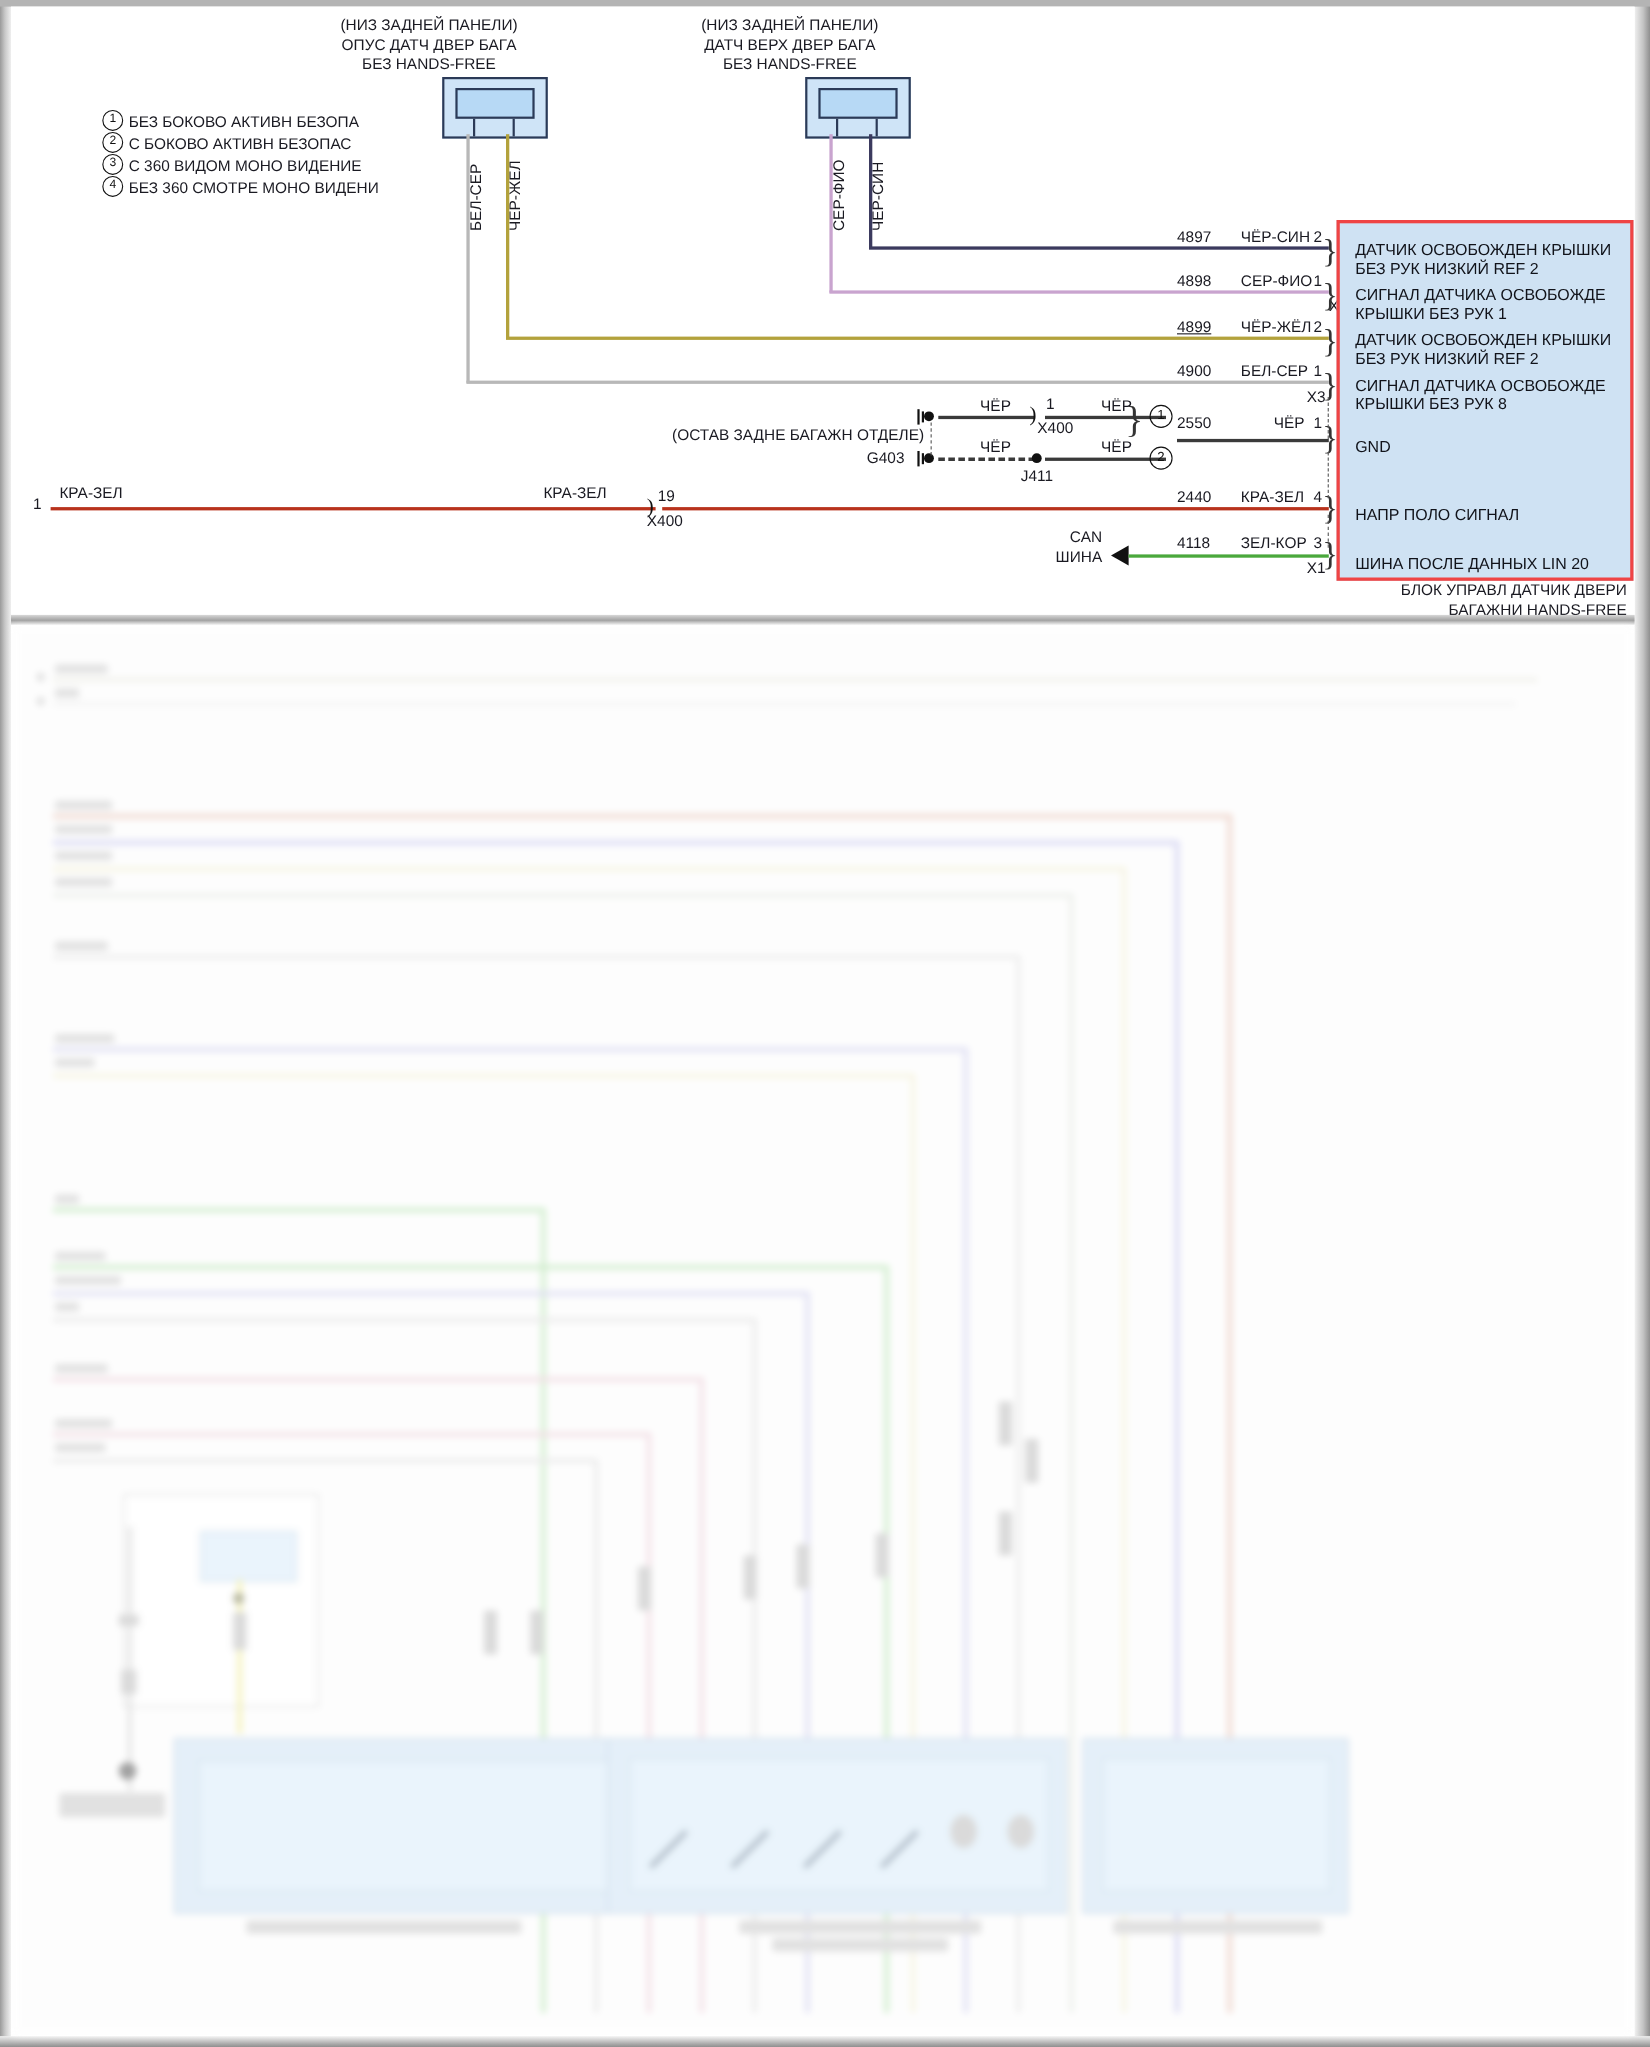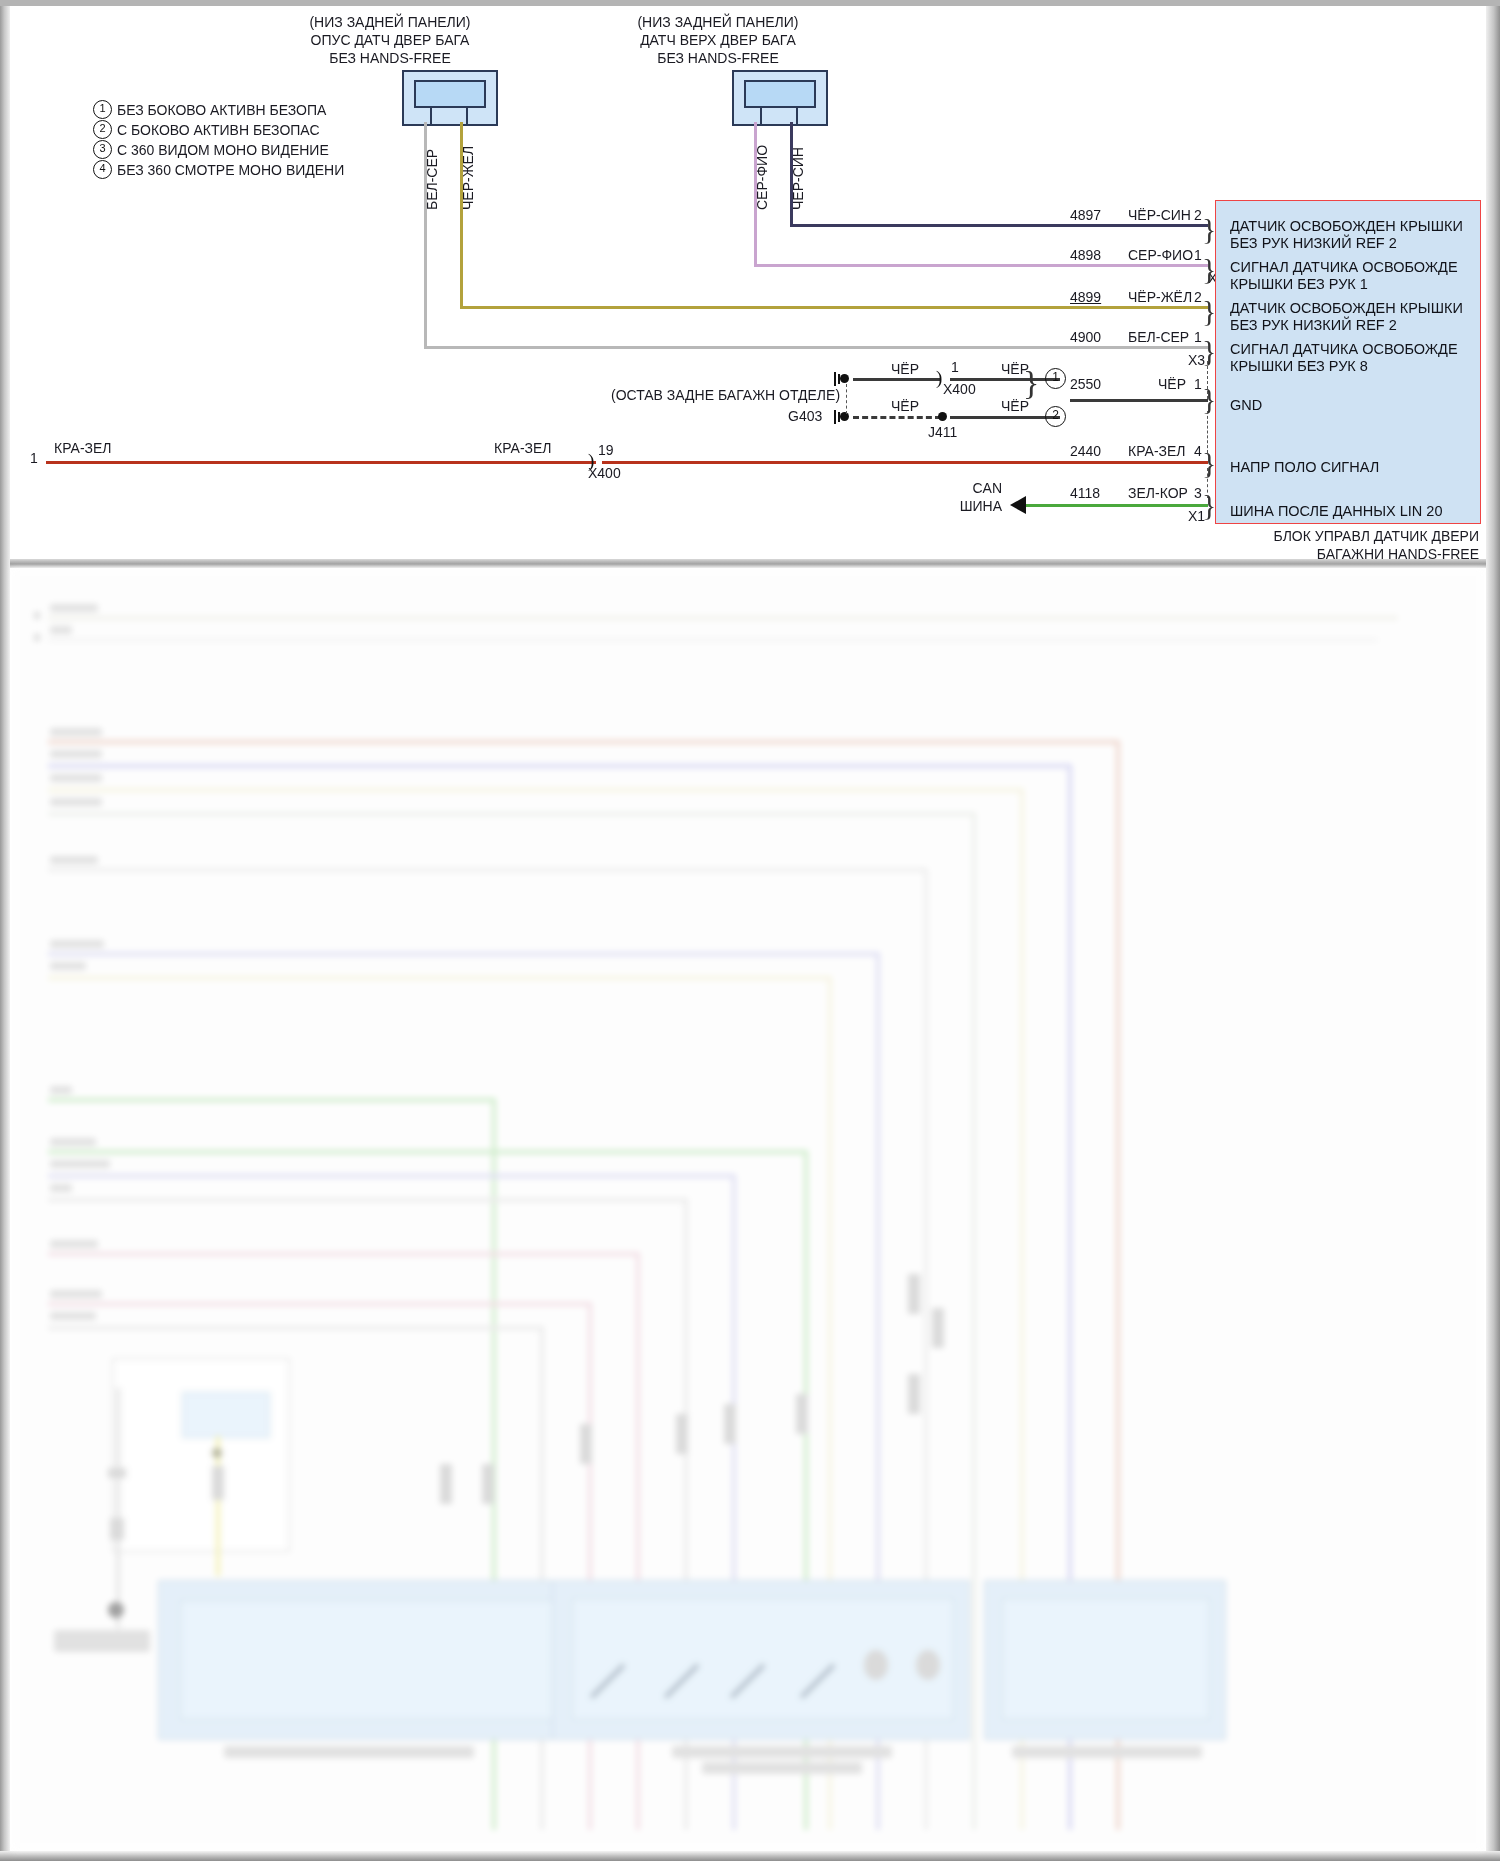--- a/index.html
+++ b/index.html
@@ -31,21 +31,21 @@
   .wire{position:absolute;}
   .wh{height:0;border-top-width:3px;border-top-style:solid;}
   .wv{width:0;border-left-width:3px;border-left-style:solid;}
 
   
   .conn{position:absolute;border:2px solid #2b3a57;background:#cfe4f7;}
   .conn .inner{position:absolute;border:2px solid #2b3a57;background:#b7d9f5;}
   .conn .leg{position:absolute;border-left:2px solid #2b3a57;}
 
   
-  .module{position:absolute;background:#cfe2f3;border:1px solid #ef4444;}
+  .module{position:absolute;background:#cfe2f3;border:3px solid #ef4444;}
   .module .mrow{position:absolute;font-size:14.5px;line-height:17px;color:#11131a;white-space:pre;}
 
   
   .brace{position:absolute;color:#333;font-size:26px;line-height:26px;font-family:"Liberation Serif",serif;}
   .dashbr{position:absolute;border-left:1px dashed #555;}
 
   
   .circ{position:absolute;width:19px;height:19px;border:1.4px solid #111;border-radius:50%;
         font-size:12px;line-height:17px;text-align:center;color:#111;}
   .circ-lg{position:absolute;width:17px;height:17px;border:1.3px solid #111;border-radius:50%;

